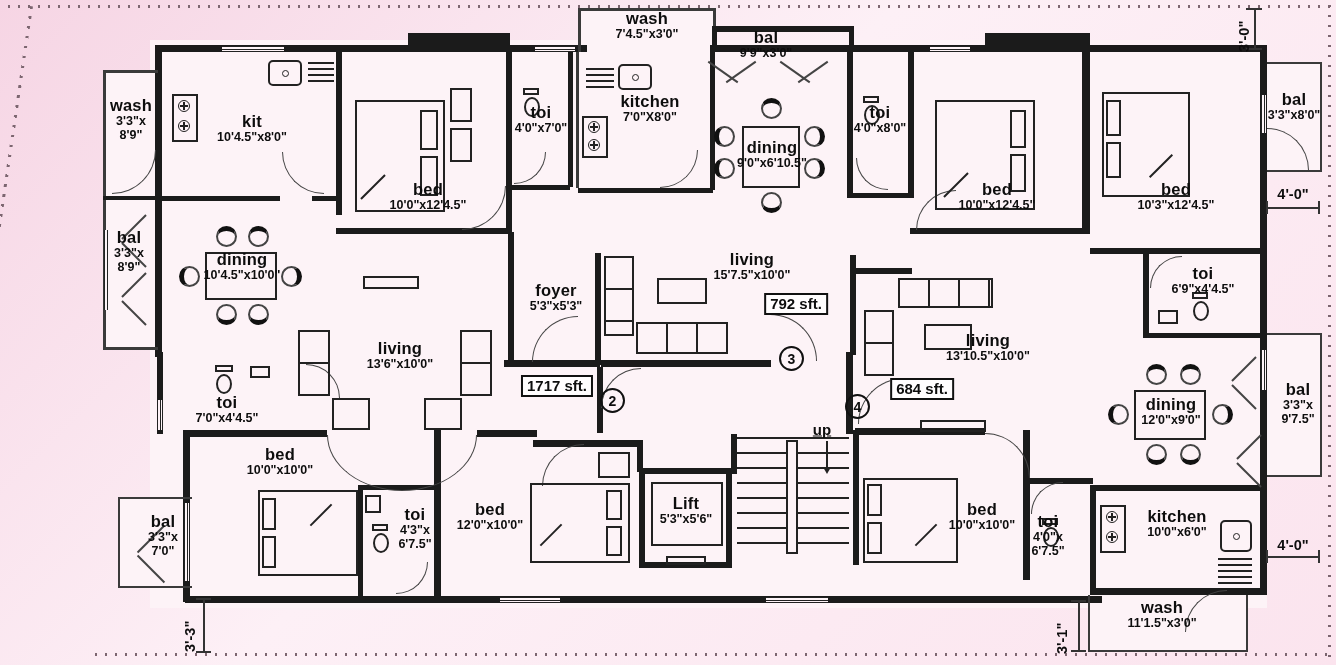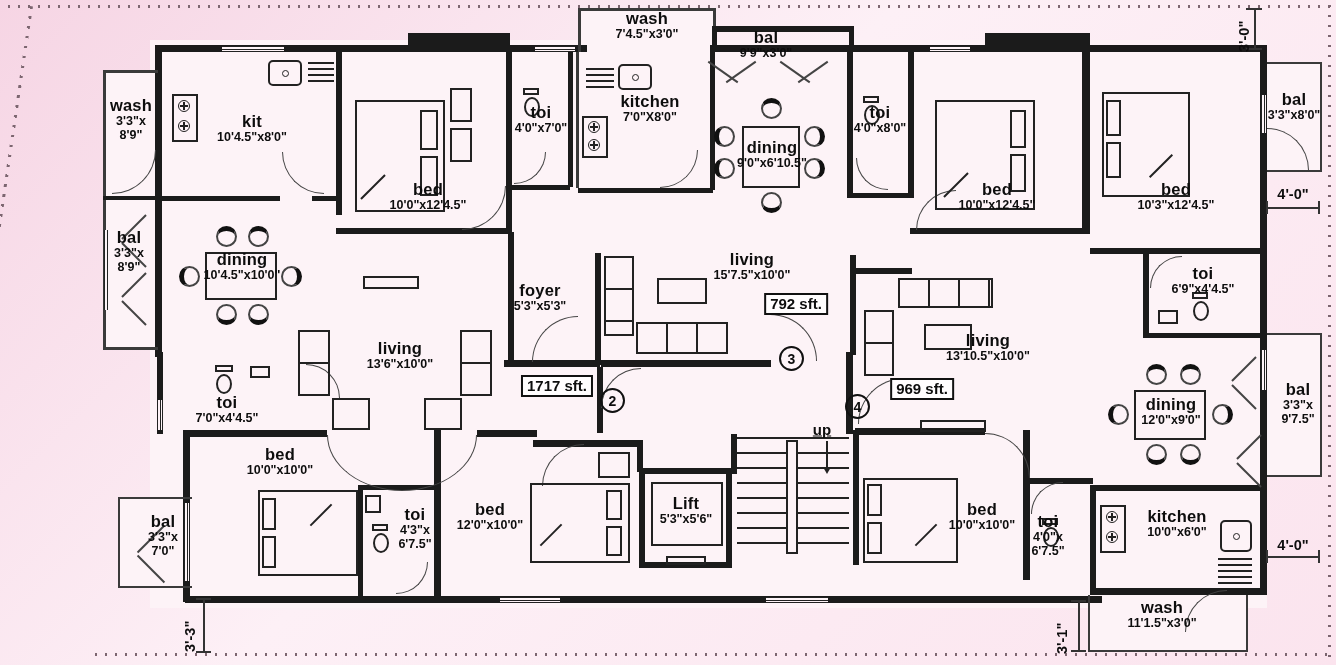--- a/index.html
+++ b/index.html
@@ -358,21 +358,21 @@
     <span class="rdims">3'3"x 8'9"</span>
   </div>
   <div class="rlabel" style="left:242px;top:250px">
     <span class="rname">dining</span>
     <span class="rdims">10'4.5"x10'0"</span>
   </div>
   <div class="rlabel" style="left:752px;top:250px">
     <span class="rname">living</span>
     <span class="rdims">15'7.5"x10'0"</span>
   </div>
-  <div class="rlabel" style="left:540px;top:281px">
+  <div class="rlabel" style="left:556px;top:281px">
     <span class="rname">foyer</span>
     <span class="rdims">5'3"x5'3"</span>
   </div>
   <div class="rlabel" style="left:400px;top:339px">
     <span class="rname">living</span>
     <span class="rdims">13'6"x10'0"</span>
   </div>
   <div class="rlabel" style="left:988px;top:331px">
     <span class="rname">living</span>
     <span class="rdims">13'10.5"x10'0"</span>
@@ -425,21 +425,21 @@
     <span class="rname">kitchen</span>
     <span class="rdims">10'0"x6'0"</span>
   </div>
   <div class="rlabel" style="left:1162px;top:598px">
     <span class="rname">wash</span>
     <span class="rdims">11'1.5"x3'0"</span>
   </div>
 
   <div class="badge" style="left:557px;top:386px">1717 sft.</div>
   <div class="badge" style="left:796px;top:304px">792 sft.</div>
-  <div class="badge" style="left:922px;top:389px">969 sft.</div>
+  <div class="badge" style="left:922px;top:389px">684 sft.</div>
 
   <div class="circ" style="left:600px;top:388px">2</div>
   <div class="circ" style="left:779px;top:346px">3</div>
   <div class="circ" style="left:845px;top:394px">4</div>
 
   <div class="uptext" style="left:822px;top:429px">up</div>
   <i class="upline" style="left:826px;top:441px;height:26px"></i>
   <i class="uphead" style="left:823px;top:467px"></i>
 
   <div class="dimtext vtext" style="left:1236px;top:8px;height:44px">3'-0"</div>

